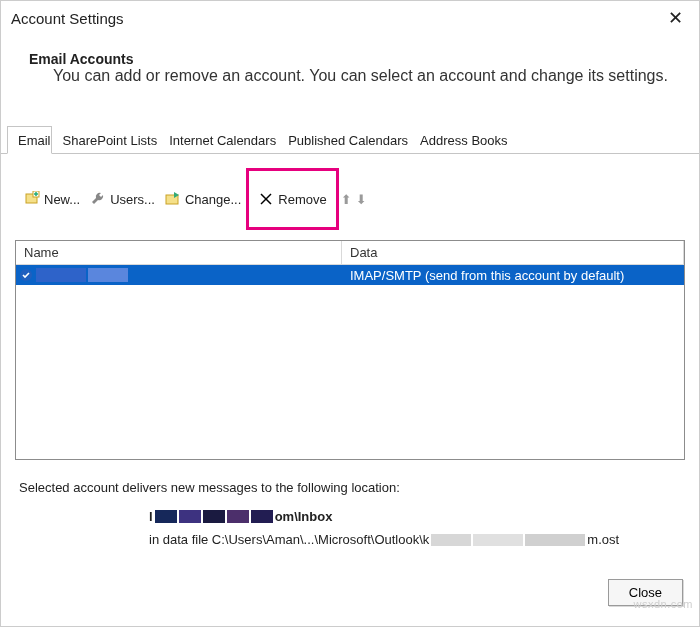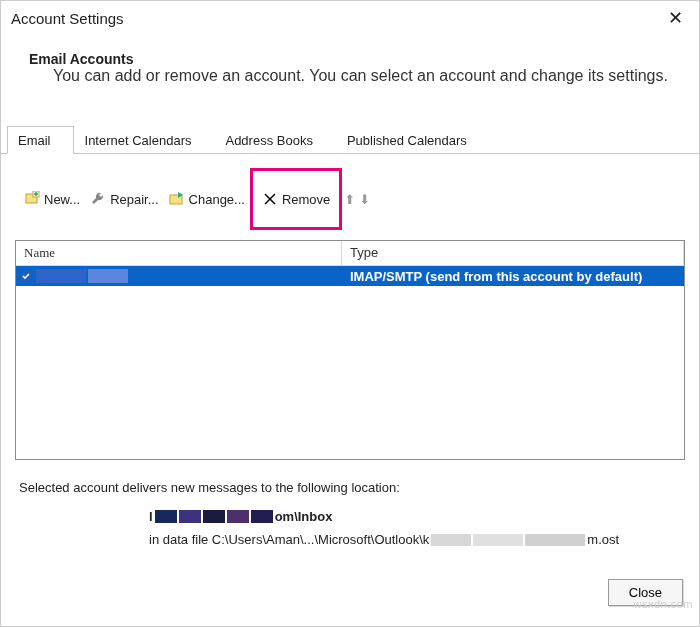--- a/index.html
+++ b/index.html
@@ -42,21 +42,21 @@
     padding-left: 24px;
   }
   .gap { height: 30px; }
   .tabstrip {
     display: flex;
     border-bottom: 1px solid #c5c5c5;
     padding: 0 6px;
     font-size: 13px;
   }
   .tab {
-    padding: 6px 22px 5px 10px;
+    padding: 6px 0 5px 10px;
     border: 1px solid transparent;
     position: relative;
     top: 1px;
     cursor: pointer;
     color: #222;
   }
   .tab.active {
     border: 1px solid #c5c5c5;
     border-bottom: 1px solid #fff;
     background: #fff;
@@ -93,30 +93,29 @@
     display: flex;
     font-size: 13px;
     color: #333;
   }
   .list-header .col {
     padding: 4px 8px;
     border-right: 1px solid #d9d9d9;
     border-bottom: 1px solid #d9d9d9;
     background: #fff;
   }
-  .col-name { width: 326px; font-family: Liberation Serif, serif; }
+  .col-name { width: 326px; }
   .col-type { flex: 1; }
   .list-row {
     display: flex;
     align-items: center;
     background: #0a63c7;
     color: #fff;
     font-size: 13px;
     height: 20px;
-    font-weight: bold;
   }
   .row-icon {
     width: 20px;
     display: flex;
     align-items: center;
     justify-content: center;
   }
   .row-name {
     width: 306px;
     display: flex;
@@ -178,23 +177,24 @@
 
 <div class="header-block">
   <div class="header-title">Email Accounts</div>
   <div class="header-sub">You can add or remove an account. You can select an account and change its settings.</div>
 </div>
 
 <div class="gap"></div>
 
 <div class="tabstrip">
   <div class="tab active">Email</div>
+  <div class="tab">SharePoint Lists</div>
   <div class="tab">Internet Calendars</div>
+  <div class="tab">Published Calendars</div>
   <div class="tab">Address Books</div>
-  <div class="tab">Published Calendars</div>
 </div>
 
 <div class="content">
 
   <div class="toolbar">
     <span class="tbtn">
       <span class="tico">
         <svg width="16" height="16">
             <rect x="2" y="3" width="11" height="9" fill="#f5e089" stroke="#c9a227"></rect>
             <rect x="9" y="0" width="6" height="6" fill="#fff" stroke="#c9a227"></rect>
@@ -204,21 +204,21 @@
       </span>
       <span>New...</span>
     </span>
 
     <span class="tbtn">
       <span class="tico">
         <svg width="16" height="16">
             <path d="M11 2a4 4 0 0 0-5 5L2 11l2 2 4-4a4 4 0 0 0 5-5l-2 2-2-2z" fill="#888"></path>
           </svg>
       </span>
-      <span>Repair...</span>
+      <span>Users...</span>
     </span>
 
     <span class="tbtn">
       <span class="tico">
         <svg width="16" height="16">
             <rect x="1" y="4" width="12" height="9" fill="#f5e089" stroke="#c9a227"></rect>
             <path d="M9 1l5 3-5 3z" fill="#3a7"></path>
           </svg>
       </span>
       <span>Change...</span>
@@ -237,21 +237,21 @@
       </span>
     </span>
 
     <span class="arrow">⬆</span>
     <span class="arrow">⬇</span>
   </div>
 
   <div class="listbox">
     <div class="list-header">
       <div class="col col-name">Name</div>
-      <div class="col col-type">Type</div>
+      <div class="col col-type">Data</div>
     </div>
     <div class="list-row">
       <span class="row-icon">
         <svg width="14" height="14">
             <circle cx="7" cy="7" r="6" fill="#1f5fbf"></circle>
             <path d="M4 7l2 2 4-4" stroke="#fff" fill="none" stroke-width="1.6"></path>
           </svg>
       </span>
       <span class="row-name">
         <span class="redact" style="width:50px;background:#2e63c9;"></span>

